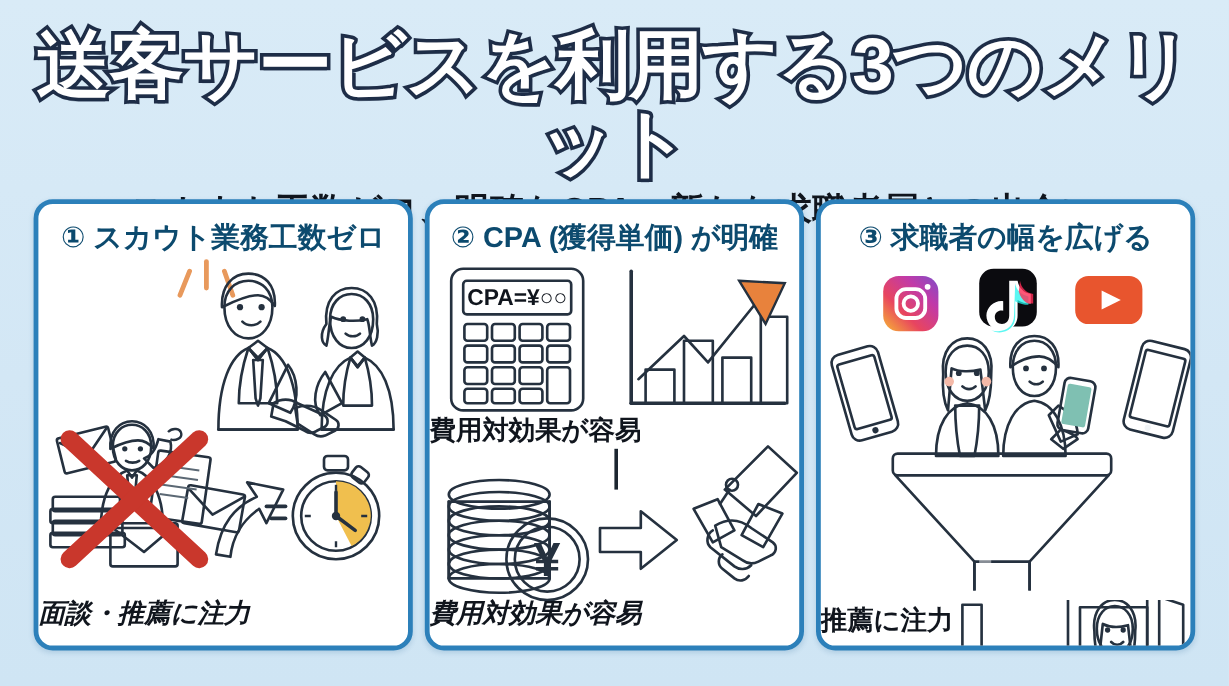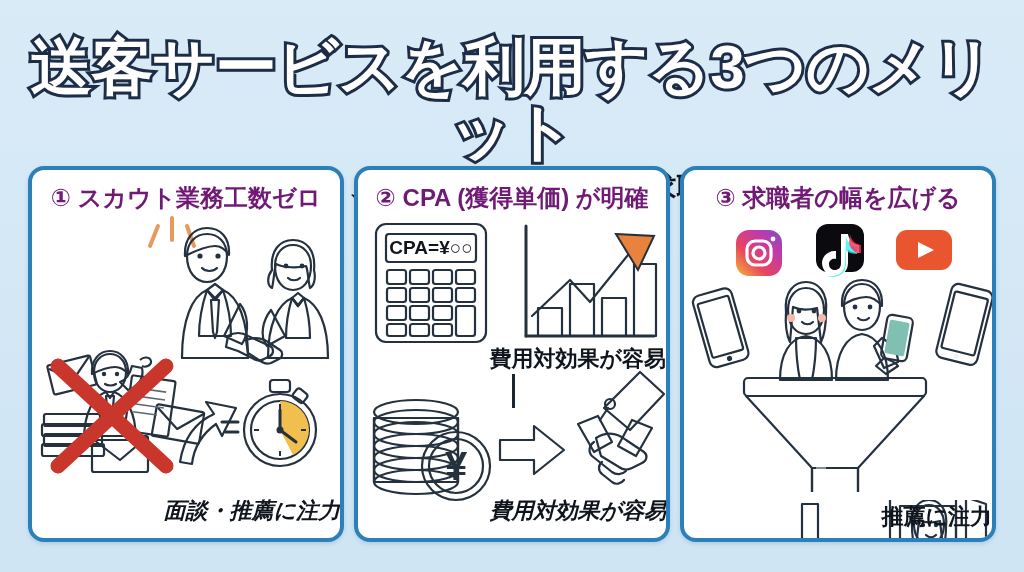--- a/index.html
+++ b/index.html
@@ -7,21 +7,21 @@
     width:1024px;height:572px;overflow:hidden;
     background:#d5e9f6;
     font-family:"Liberation Sans","DejaVu Sans",sans-serif;
   }
   .page{position:relative;width:1024px;height:572px;
     background:linear-gradient(180deg,#d9ebf7 0%,#d3e7f5 55%,#cfe5f4 100%);}
 
   
   .header{position:absolute;left:0;top:0;width:1024px;text-align:center;}
   .title{
-    margin:0;padding-top:34px;
+    margin:0;padding-top:22px;
     font-size:62px;font-weight:bold;line-height:1.05;
     color:#ffffff;letter-spacing:-1px;
     -webkit-text-stroke:6px #1e2d47;
     paint-order:stroke fill;
     text-shadow:0 3px 0 rgba(30,45,71,.35);
   }
   .subtitle{
     margin:4px 0 0 0;
     font-size:29px;font-weight:bold;color:#10151d;letter-spacing:.5px;
   }
@@ -30,24 +30,24 @@
   .cards{position:absolute;left:28px;top:166px;width:968px;height:376px;
     display:flex;gap:10px;}
   .card{
     position:relative;flex:1;background:#ffffff;
     border:4px solid #2c80ba;border-radius:16px;
     box-shadow:0 2px 4px rgba(40,100,150,.18);
     overflow:hidden;
   }
   .card-title{
     position:absolute;left:0;right:0;top:12px;text-align:center;
-    font-size:24px;font-weight:bold;color:#701a75;white-space:nowrap;
+    font-size:24px;font-weight:bold;color:#0c4a6e;white-space:nowrap;
   }
   .card-caption{
-    position:absolute;left:0;right:0;text-align:right;
+    position:absolute;left:0;right:0;text-align:left;
     font-size:22px;font-weight:bold;color:#10151d;line-height:1.18;
   }
   .cap-mid{top:176px;}
   .cap-bottom{bottom:14px;font-style:italic;}
   .cap-bottom2{bottom:8px;}
   .art{position:absolute;left:0;right:0;}
 
   
   .ln{stroke:#25313f;stroke-width:2.2;fill:none;stroke-linecap:round;stroke-linejoin:round;}
   .ln3{stroke:#25313f;stroke-width:3;fill:none;stroke-linecap:round;stroke-linejoin:round;}

